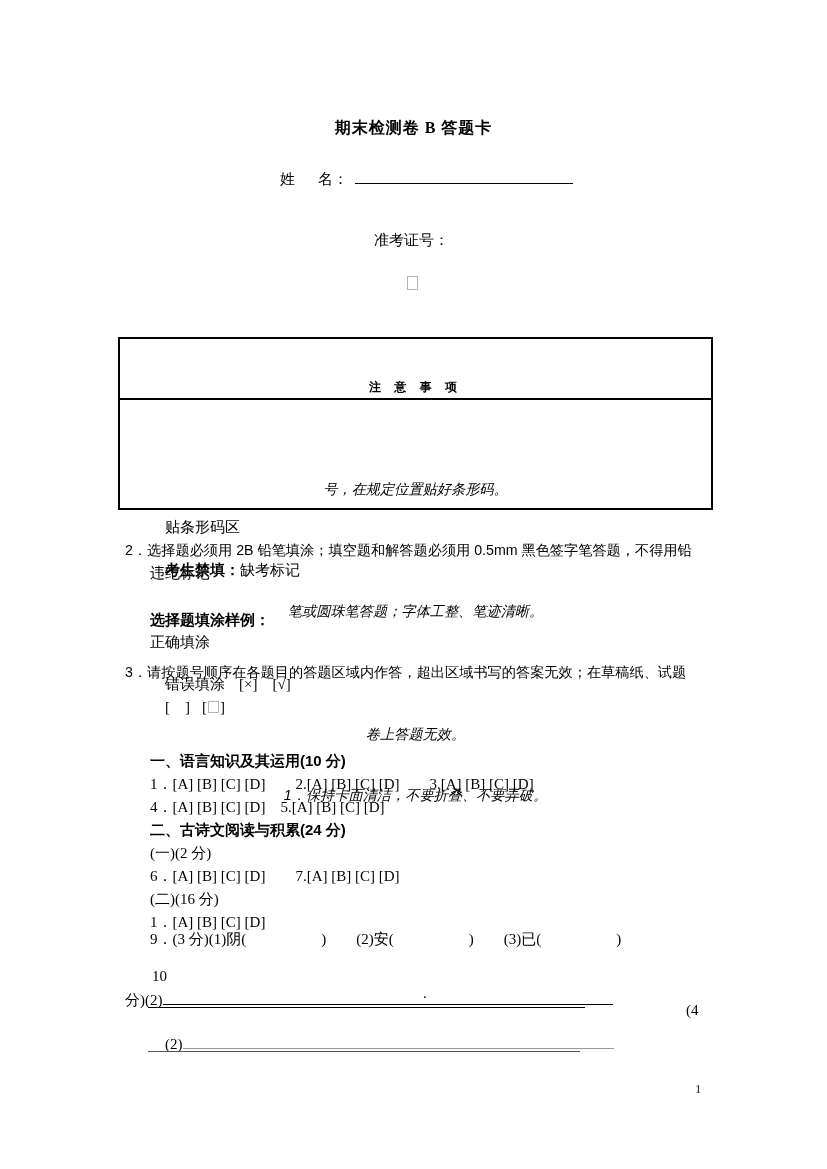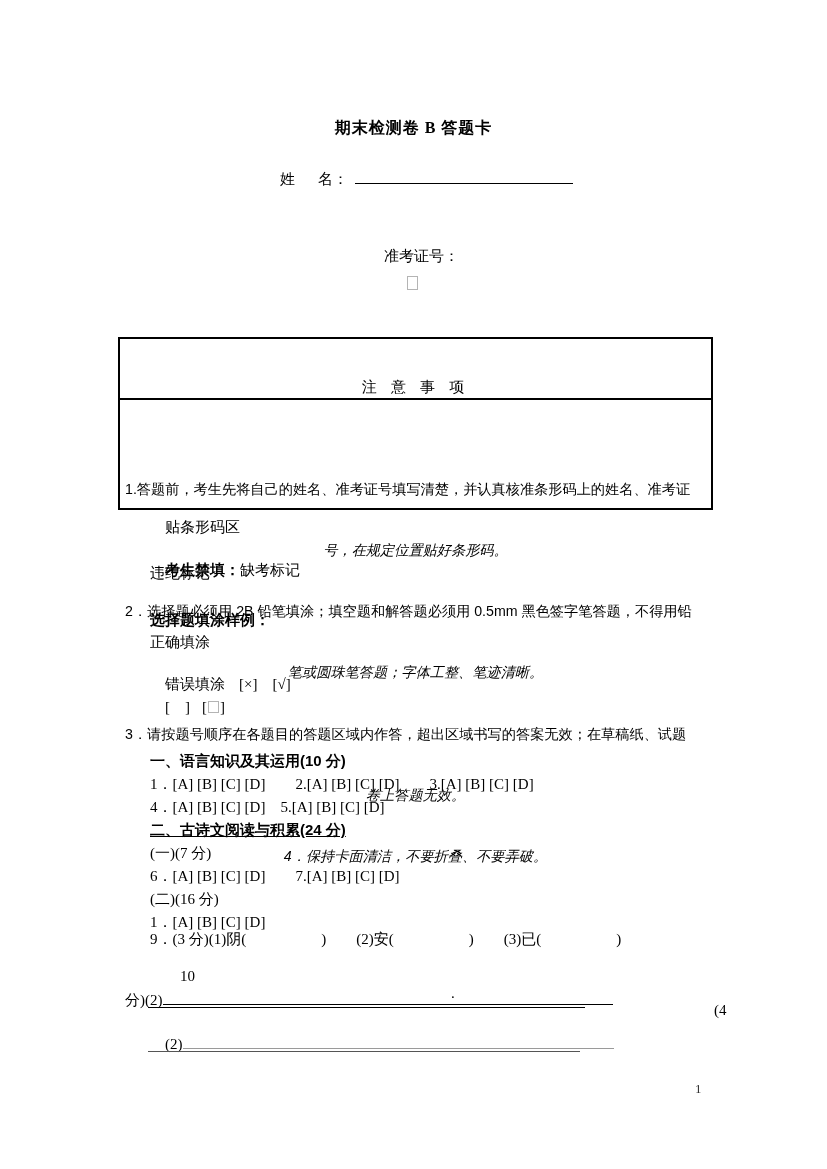--- a/index.html
+++ b/index.html
@@ -35,22 +35,22 @@
   }
   .notice-box {
     left: 118px; top: 337px; width: 595px; height: 173px;
     border: 2px solid #000;
   }
   .notice-header {
     height: 25px;
     border-bottom: 2px solid #000;
     text-align: center;
     font-family: "Liberation Sans", "DejaVu Sans", sans-serif;
-    font-weight: normal;
-    font-size: 15px;
+    font-weight: bold;
+    font-size: 12px;
     line-height: 24px;
     letter-spacing: 5px;
   }
   .notice-body {
     padding: 2px 5px 0 5px;
     font-family: "Liberation Sans", "DejaVu Sans", sans-serif;
     font-size: 14.2px;
     line-height: 20.4px;
   }
   .notice-body .center { text-align: center; font-style: italic; }
@@ -63,34 +63,33 @@
 <body>
 
 <div class="page">
 
   <div class="abs doc-title">期末检测卷 B 答题卡</div>
 
   <div class="abs t15" style="left:265px; top:150px;">
     <span>姓</span><span style="display:inline-block;width:23px;"></span><span>名：</span><span style="display:inline-block;width:7px;"></span><span class="blank-line" style="width:218px;"></span>
   </div>
 
-  <div class="abs t15" style="left:384px; top:231px;margin-top:16px;">准考证号：</div>
+  <div class="abs t15" style="left:374px; top:231px;">准考证号：</div>
 
   <span class="char-box abs" style="left:407px; top:276px; width:11px; height:14px;"></span>
 
   <div class="abs notice-box">
     <div class="notice-header">注 意 事 项</div>
     <div class="notice-body">
-      <div>1.答题前，考生先将自己的姓名、准考证号填写清楚，并认真核准条形码上的姓名、准考证</div>
       <div class="center">号，在规定位置贴好条形码。</div>
       <div>2．选择题必须用 2B 铅笔填涂；填空题和解答题必须用 0.5mm 黑色签字笔答题，不得用铅</div>
       <div class="center">笔或圆珠笔答题；字体工整、笔迹清晰。</div>
       <div>3．请按题号顺序在各题目的答题区域内作答，超出区域书写的答案无效；在草稿纸、试题</div>
       <div class="center">卷上答题无效。</div>
-      <div class="center">4．保持卡面清洁，不要折叠、不要弄破。</div>
+      <div class="center">1．保持卡面清洁，不要折叠、不要弄破。</div>
     </div>
   </div>
 
   <div class="abs t15" style="left:165px; top:518px;">贴条形码区</div>
 
   <div class="abs t15" style="left:150px; top:541px;">
     <span class="hei">考生禁填：</span><span>缺考标记</span>
   </div>
 
   <div class="abs t15" style="left:150px; top:564px;">违纪标记</div>
@@ -104,28 +103,28 @@
     <span>错误填涂</span><span style="display:inline-block;width:14px;"></span><span>[×]　[√]</span>
   </div>
 
   <div class="abs t15" style="left:150px; top:679px;">
     <span>[　]</span><span style="display:inline-block;width:12px;"></span><span>[</span><span class="char-box" style="width:11px; height:12px; margin:0 1px; vertical-align:-1px;"></span><span>]</span>
   </div>
 
   <div class="abs q-row q-head" style="top:752px;">一、语言知识及其运用(10 分)</div>
   <div class="abs q-row" style="top:775px;">1．[A] [B] [C] [D]　　2.[A] [B] [C] [D]　　3.[A] [B] [C] [D]</div>
   <div class="abs q-row" style="top:798px;">4．[A] [B] [C] [D]　5.[A] [B] [C] [D]</div>
-  <div class="abs q-row q-head" style="top:821px;text-decoration:underline;">二、古诗文阅读与积累(24 分)</div>
-  <div class="abs q-row" style="top:844px;">(一)(7 分)</div>
+  <div class="abs q-row q-head" style="top:821px;">二、古诗文阅读与积累(24 分)</div>
+  <div class="abs q-row" style="top:844px;">(一)(2 分)</div>
   <div class="abs q-row" style="top:867px;text-align:right;">6．[A] [B] [C] [D]　　7.[A] [B] [C] [D]</div>
   <div class="abs q-row" style="top:890px;">(二)(16 分)</div>
   <div class="abs q-row" style="top:913px;">1．[A] [B] [C] [D]</div>
   <div class="abs q-row" style="top:930px;">9．(3 分)(1)阴(　　　　　)　　(2)安(　　　　　)　　(3)已(　　　　　)</div>
 
-  <div class="abs" style="left:150px; top:951px; width:563px; height:20px; font-size:15px;margin-left:28px;">
+  <div class="abs" style="left:150px; top:951px; width:563px; height:20px; font-size:15px;">
     <span style="position:absolute; left:2px;">10</span>
     <span style="position:absolute; left:273px;">.</span>
     <span style="position:absolute; left:536px;">(4</span>
   </div>
 
   <div class="abs" style="left:110px; top:973px; font-size:15px;">
     <span>分)(2)</span><span class="blank-line" style="width:450px;"></span>
   </div>
 
   <div class="abs underline-row" style="left:148px; top:994px; width:437px;"></div>

